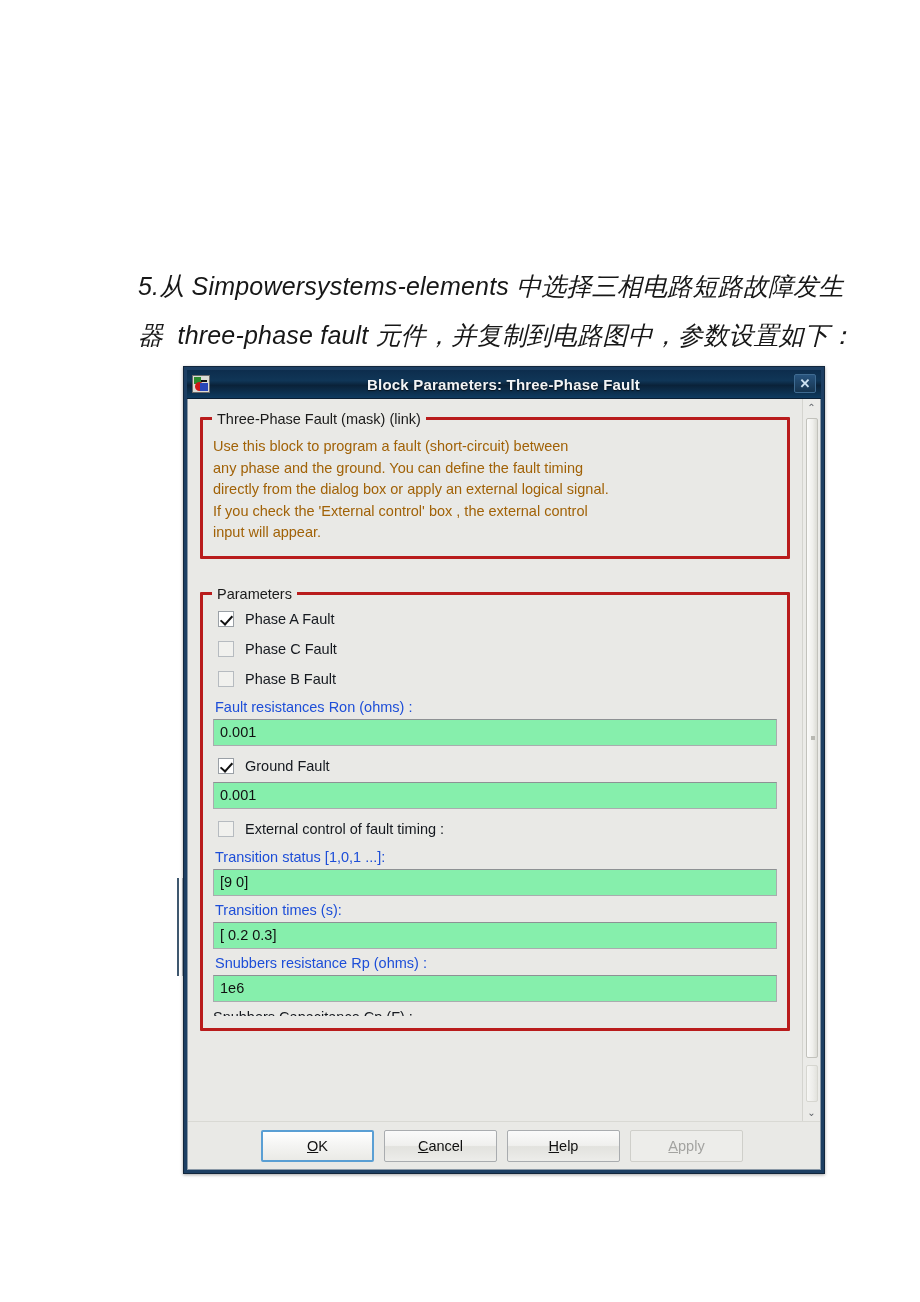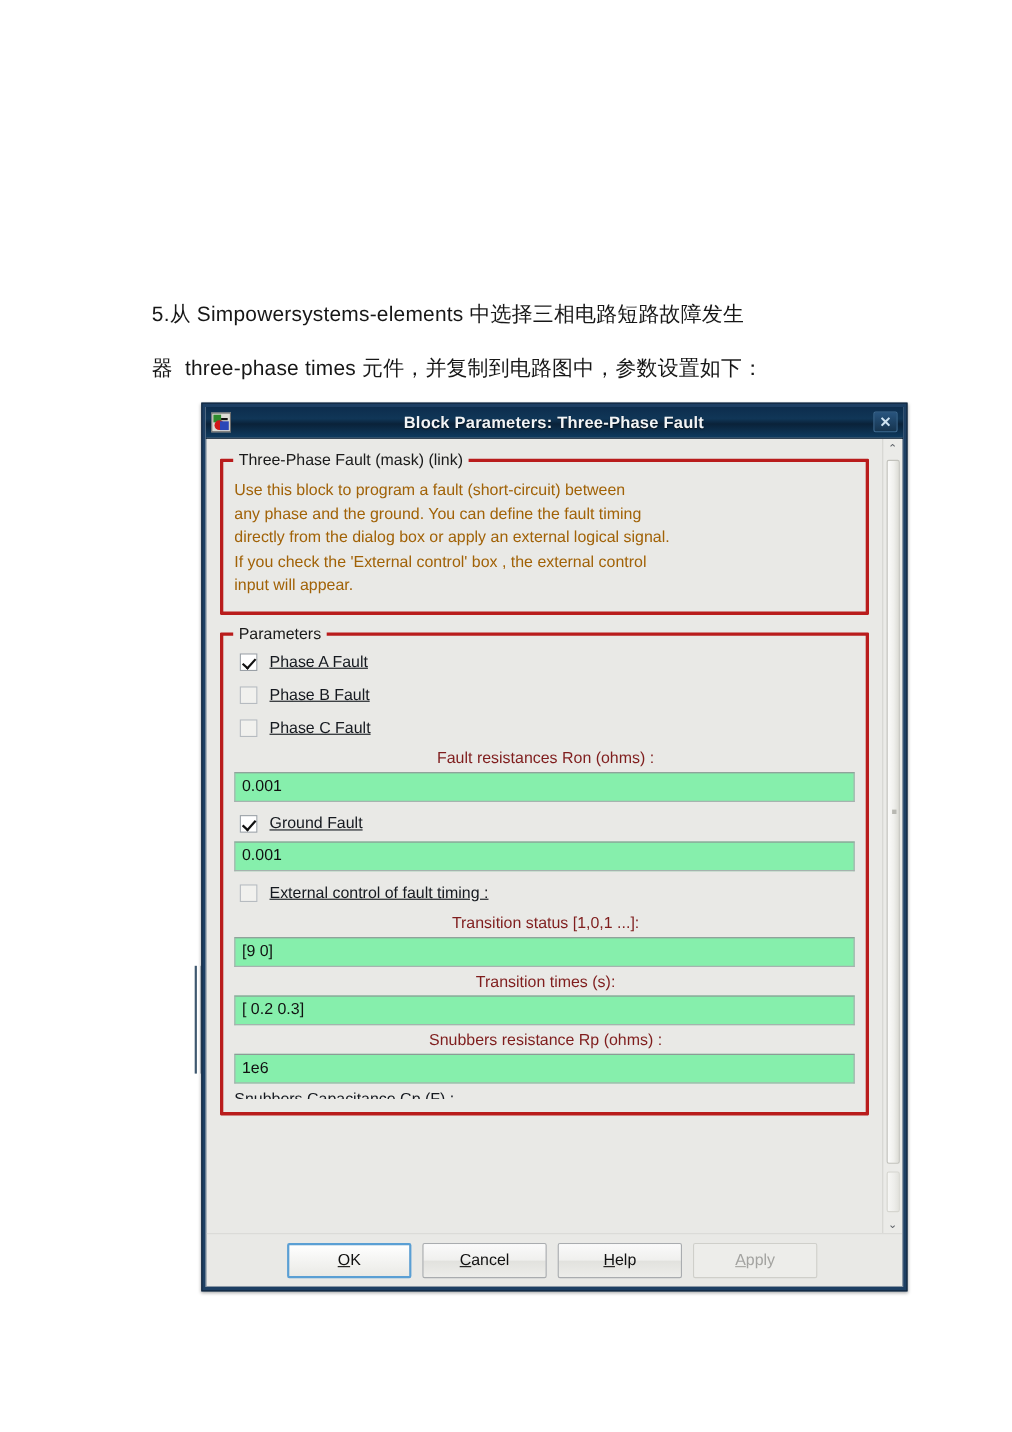--- a/index.html
+++ b/index.html
@@ -15,23 +15,24 @@
     overflow: hidden;
   }
 
   
   .doc-text {
     position: absolute;
     left: 138px;
     top: 262px;
     width: 660px;
     color: #171717;
-    font-size: 19px;
+    font-size: 25px;
     line-height: 49px;
     letter-spacing: 0.2px;
+    font-style: italic;
   }
   .doc-line { white-space: pre; }
 
   
   .bg-art {
     position: absolute;
     pointer-events: none;
   }
   .bg-vline {
     left: 177px;
@@ -196,21 +197,21 @@
     white-space: nowrap;
   }
   .desc-text {
     font-size: 14.5px;
     color: #a16207;
     line-height: 21.5px;
     white-space: pre-line;
   }
 
   
-  .params-box { margin-top: 16px; padding: 10px 10px 12px 10px; }
+  .params-box { margin-top: 33px; padding: 10px 10px 12px 10px; }
 
   .chk-row {
     display: flex;
     align-items: center;
     height: 28px;
     margin-bottom: 2px;
   }
   .chk {
     width: 16px;
     height: 16px;
@@ -228,28 +229,26 @@
     left: 4px; top: 1px;
     width: 5px; height: 10px;
     border: solid #111;
     border-width: 0 2.2px 2.2px 0;
     transform: rotate(42deg);
   }
   .chk-label {
     margin-left: 11px;
     font-size: 14.5px;
     color: #15191f;
-    text-decoration: underline;
   }
 
   .field-label {
     font-size: 14.5px;
-    color: #7f1d1d;
+    color: #1d4ed8;
     margin: 6px 0 4px 2px;
-    text-align: center;
   }
   .textfield {
     height: 27px;
     background: #86efac;
     border: 1px solid #a9aca f;
     border: 1px solid #a9acaf;
     border-top-color: #8e9194;
     box-sizing: border-box;
     display: flex;
     align-items: center;
@@ -359,21 +358,21 @@
     border-color: #cfcfca;
     cursor: default;
   }
   .btn u { text-decoration: underline; }
 </style>
 </head>
 <body>
 
 <div class="doc-text">
   <div class="doc-line">5.从 Simpowersystems-elements 中选择三相电路短路故障发生</div>
-  <div class="doc-line">器  three-phase times 元件，并复制到电路图中，参数设置如下：</div>
+  <div class="doc-line">器  three-phase fault 元件，并复制到电路图中，参数设置如下：</div>
 </div>
 
 <div class="bg-art bg-vline"></div>
 <div class="bg-art bg-vline2"></div>
 <div class="bg-art bg-caption">Three-Phase Fault</div>
 
 <div class="dialog">
   <div class="dialog-inner">
 
     <div class="titlebar">
@@ -401,25 +400,25 @@
 
         <div class="groupbox params-box">
           <span class="group-legend">Parameters</span>
 
           <div class="chk-row">
             <span class="chk on"></span>
             <span class="chk-label">Phase A Fault</span>
           </div>
           <div class="chk-row">
             <span class="chk off"></span>
-            <span class="chk-label">Phase B Fault</span>
+            <span class="chk-label">Phase C Fault</span>
           </div>
           <div class="chk-row">
             <span class="chk off"></span>
-            <span class="chk-label">Phase C Fault</span>
+            <span class="chk-label">Phase B Fault</span>
           </div>
 
           <div class="field-label">Fault resistances  Ron (ohms) :</div>
           <div class="textfield">0.001</div>
 
           <div class="chk-row">
             <span class="chk on"></span>
             <span class="chk-label">Ground Fault</span>
           </div>
 

